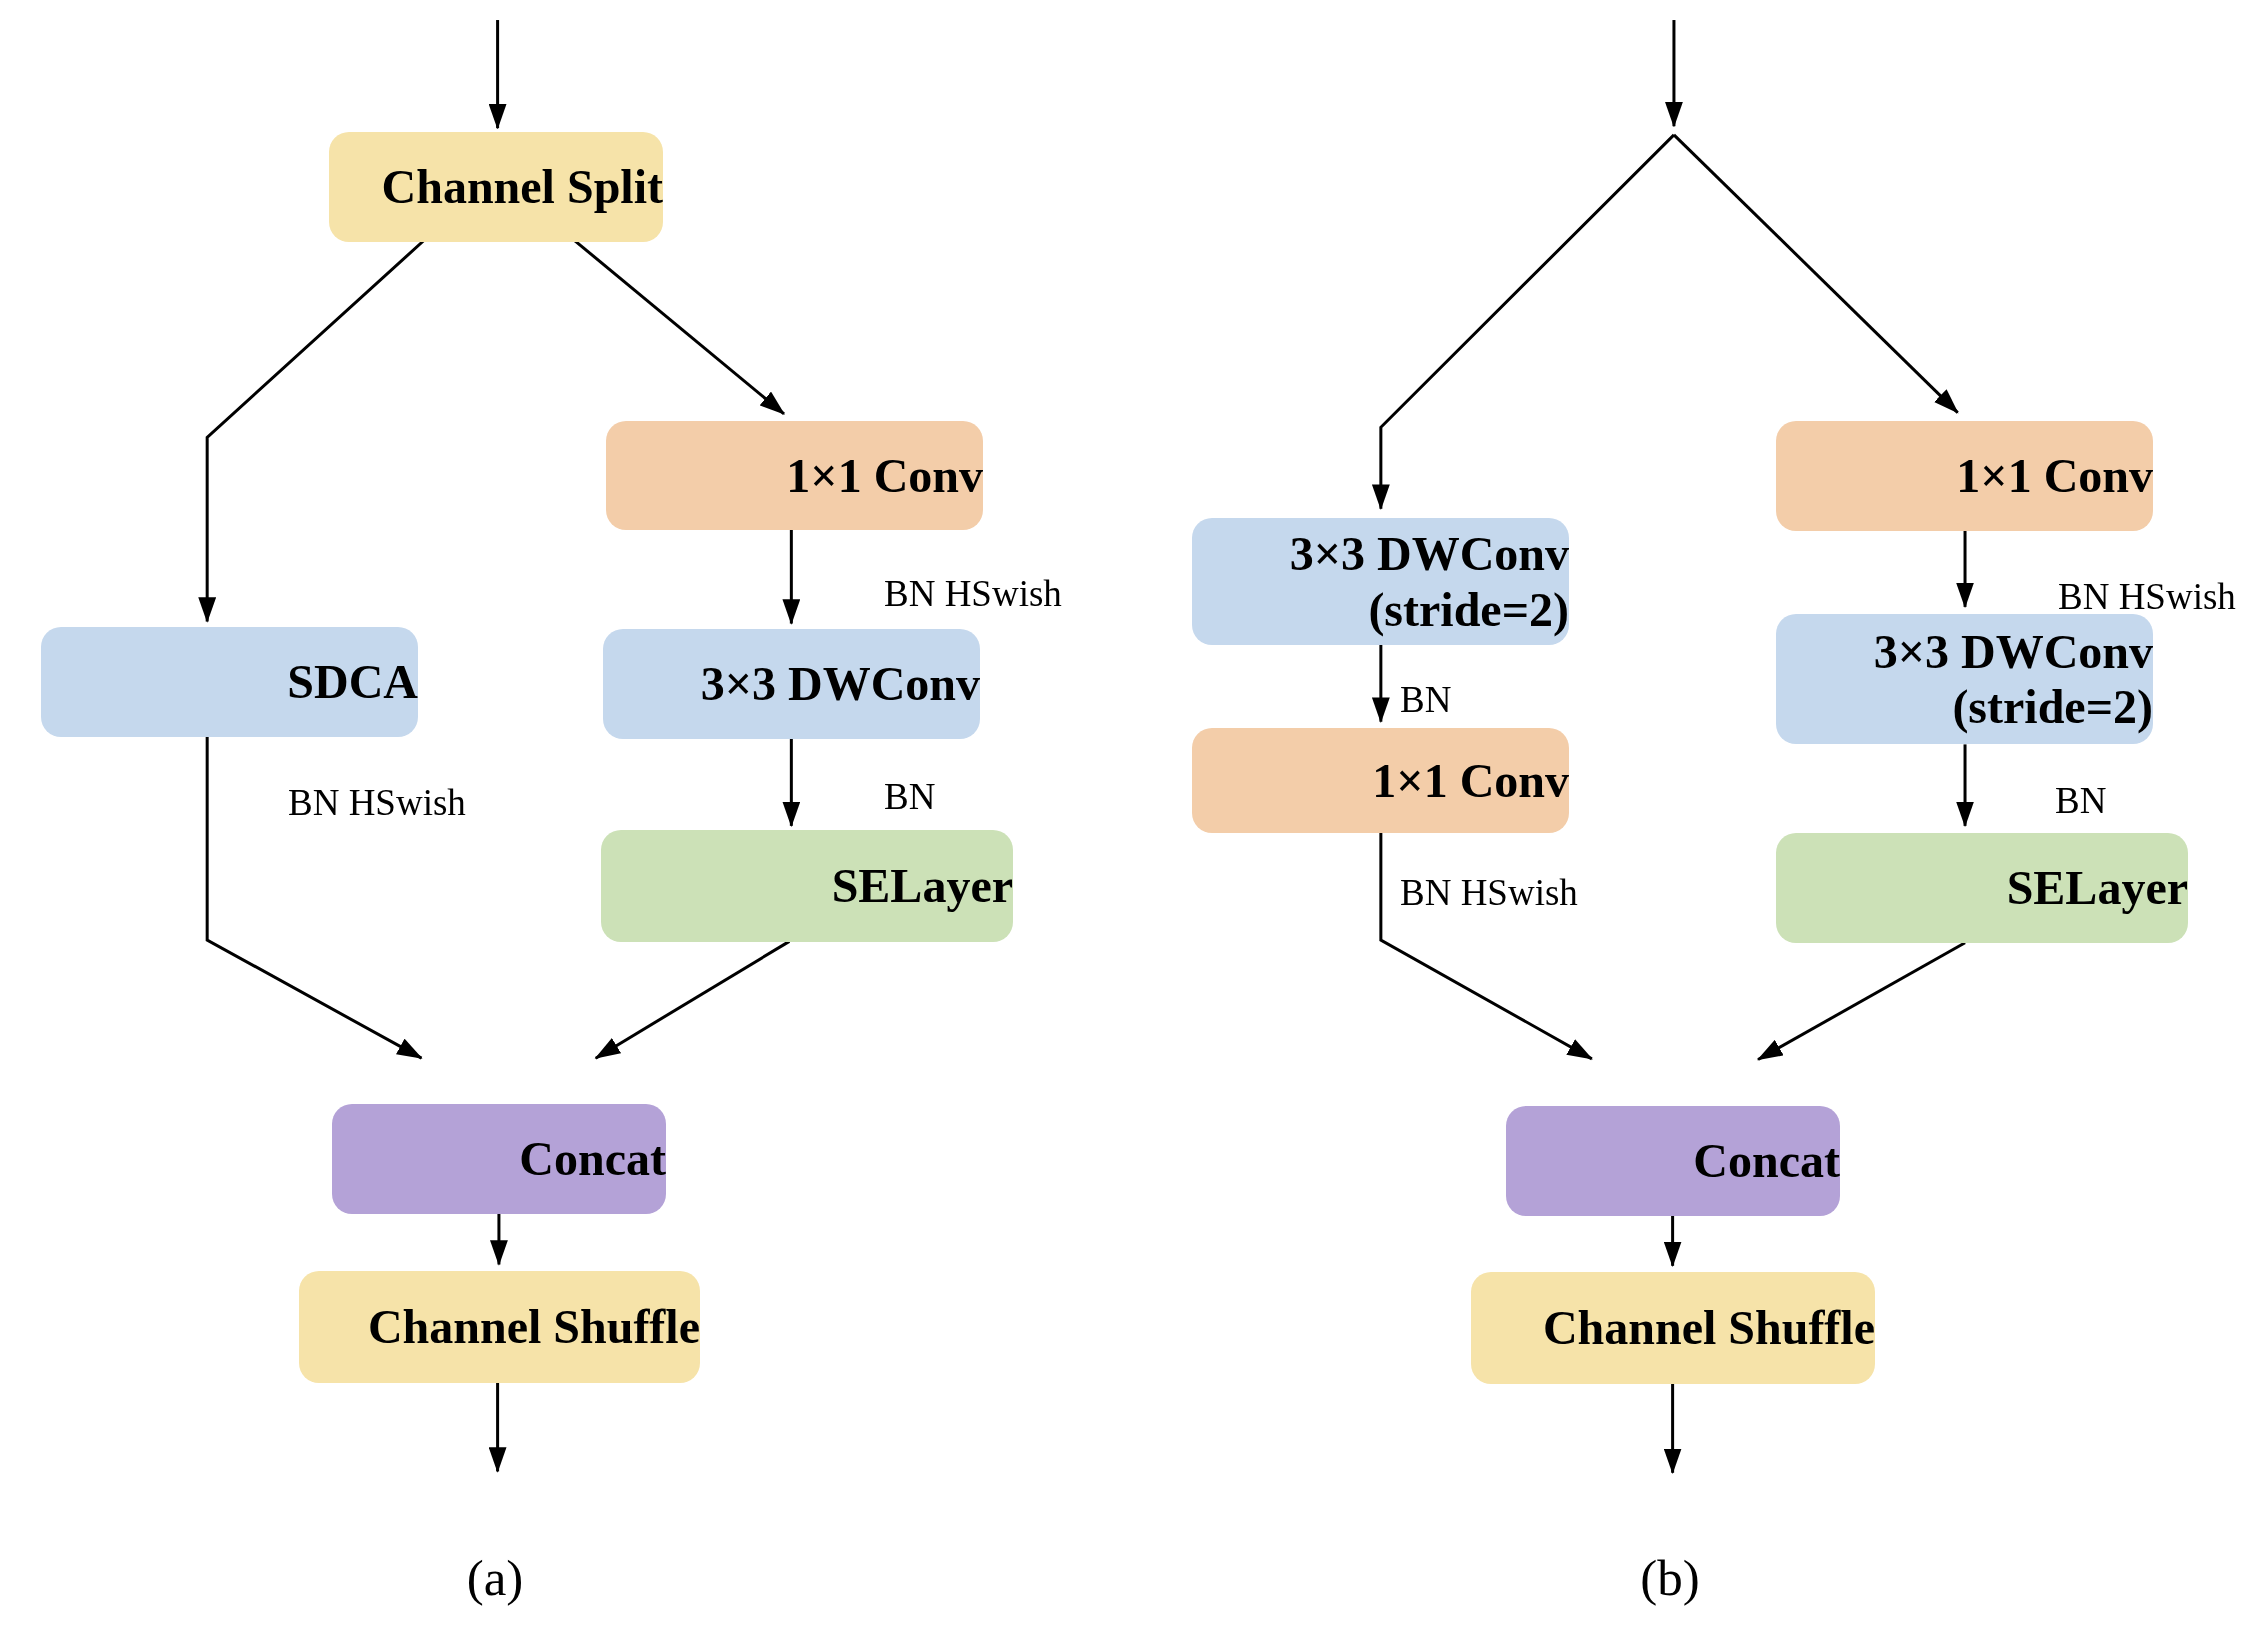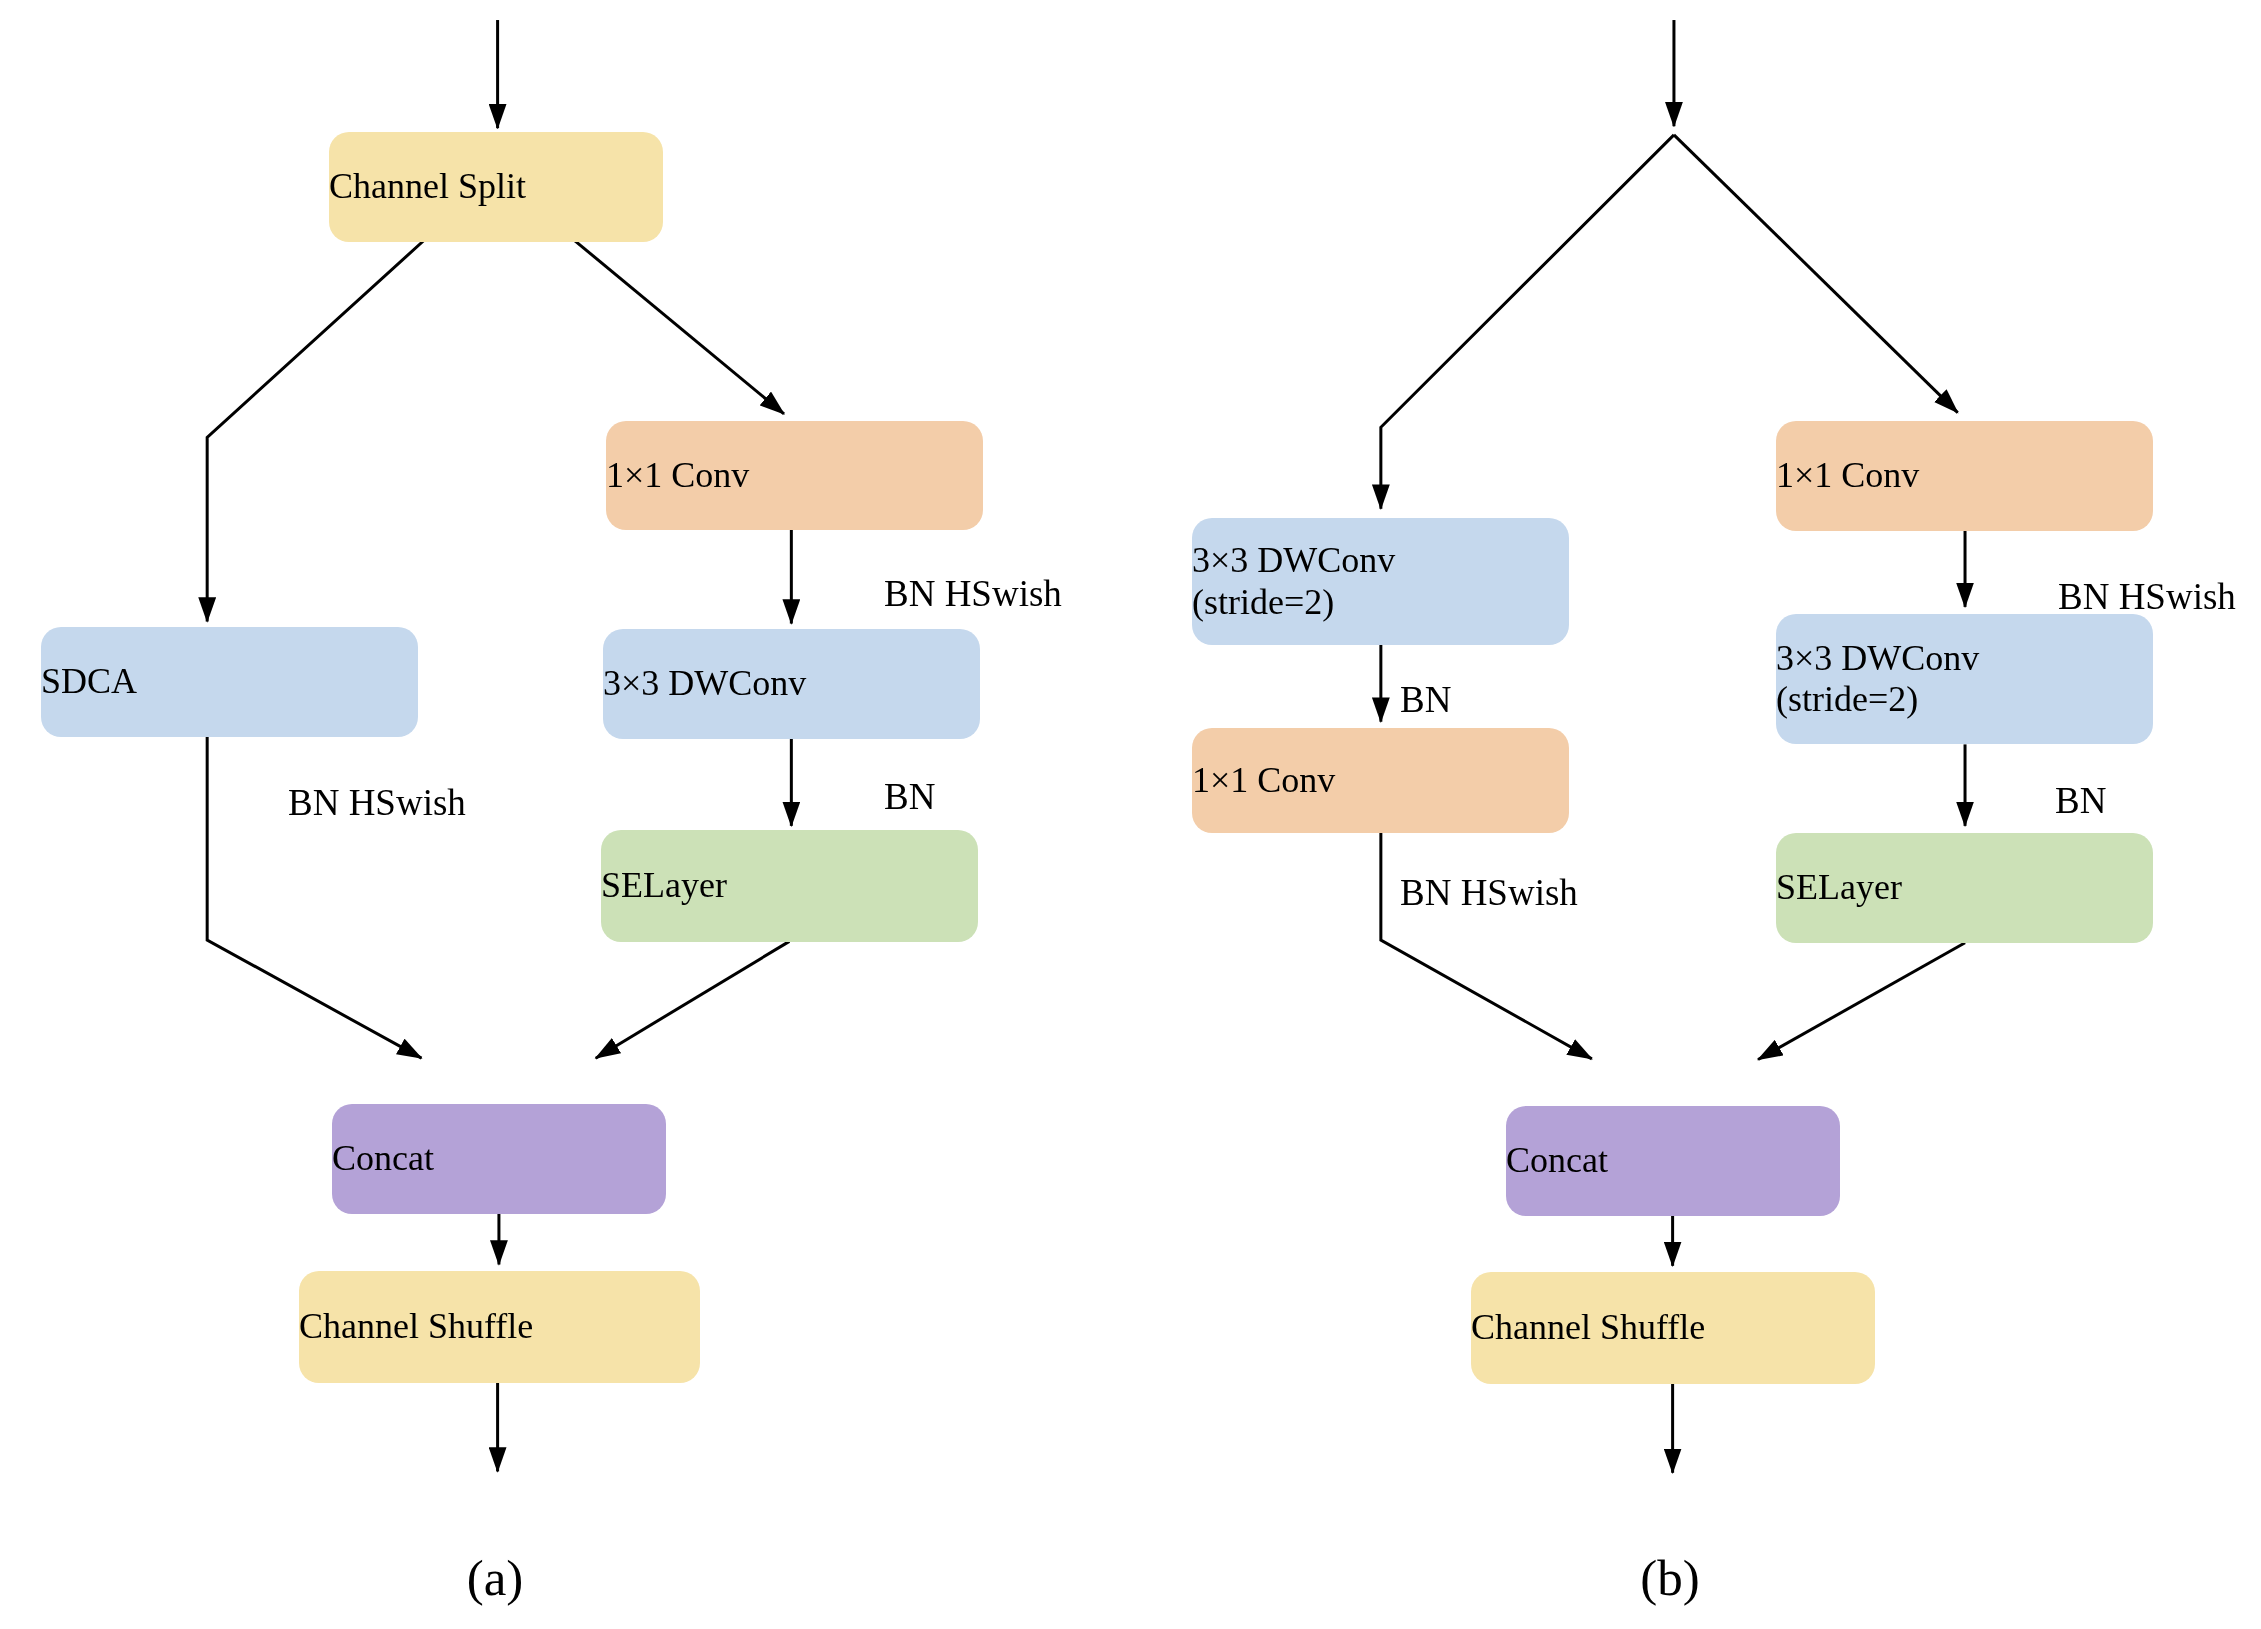--- a/index.html
+++ b/index.html
@@ -8,29 +8,30 @@
     width:2261px;height:1629px;
     background:#ffffff;
     font-family:"Liberation Serif","DejaVu Serif",serif;
     color:#000;
     overflow:hidden;
   }
   svg.wires{position:absolute;left:0;top:0;width:2261px;height:1629px;pointer-events:none;}
   svg.wires path{stroke:var(--line,#000);stroke-width:4.5;fill:none;}
   .node{
     position:absolute;
-    display:flex;flex-direction:column;align-items:flex-start;justify-content:center;
+    display:flex;flex-direction:column;align-items:flex-end;justify-content:center;
     border-radius:20px;
-    font-size:36px;line-height:1.15;text-align:center;
+    font-size:48px;line-height:1.15;text-align:center;
     white-space:nowrap;
+    font-weight:bold;
   }
   .yellow{background:var(--box_yellow,#F6E3A9);}
   .blue{background:var(--box_blue,#C5D8ED);}
   .orange{background:var(--box_orange,#F3CDA9);}
-  .green{background:var(--box_green,#CCE1B7);}
+  .green{background:var(--box_green,#CCE1B7);padding-left:35px;}
   .purple{background:var(--box_purple,#B4A2D7);margin-top:44px;}
   .ann{position:absolute;font-size:37px;white-space:nowrap;margin-top:26px;}
   .caption{position:absolute;font-size:51px;transform:translateX(-50%);}
 </style>
 </head>
 <body>
 
 <div class="canvas">
 
   <svg class="wires" viewBox="0 0 3386 2440">

